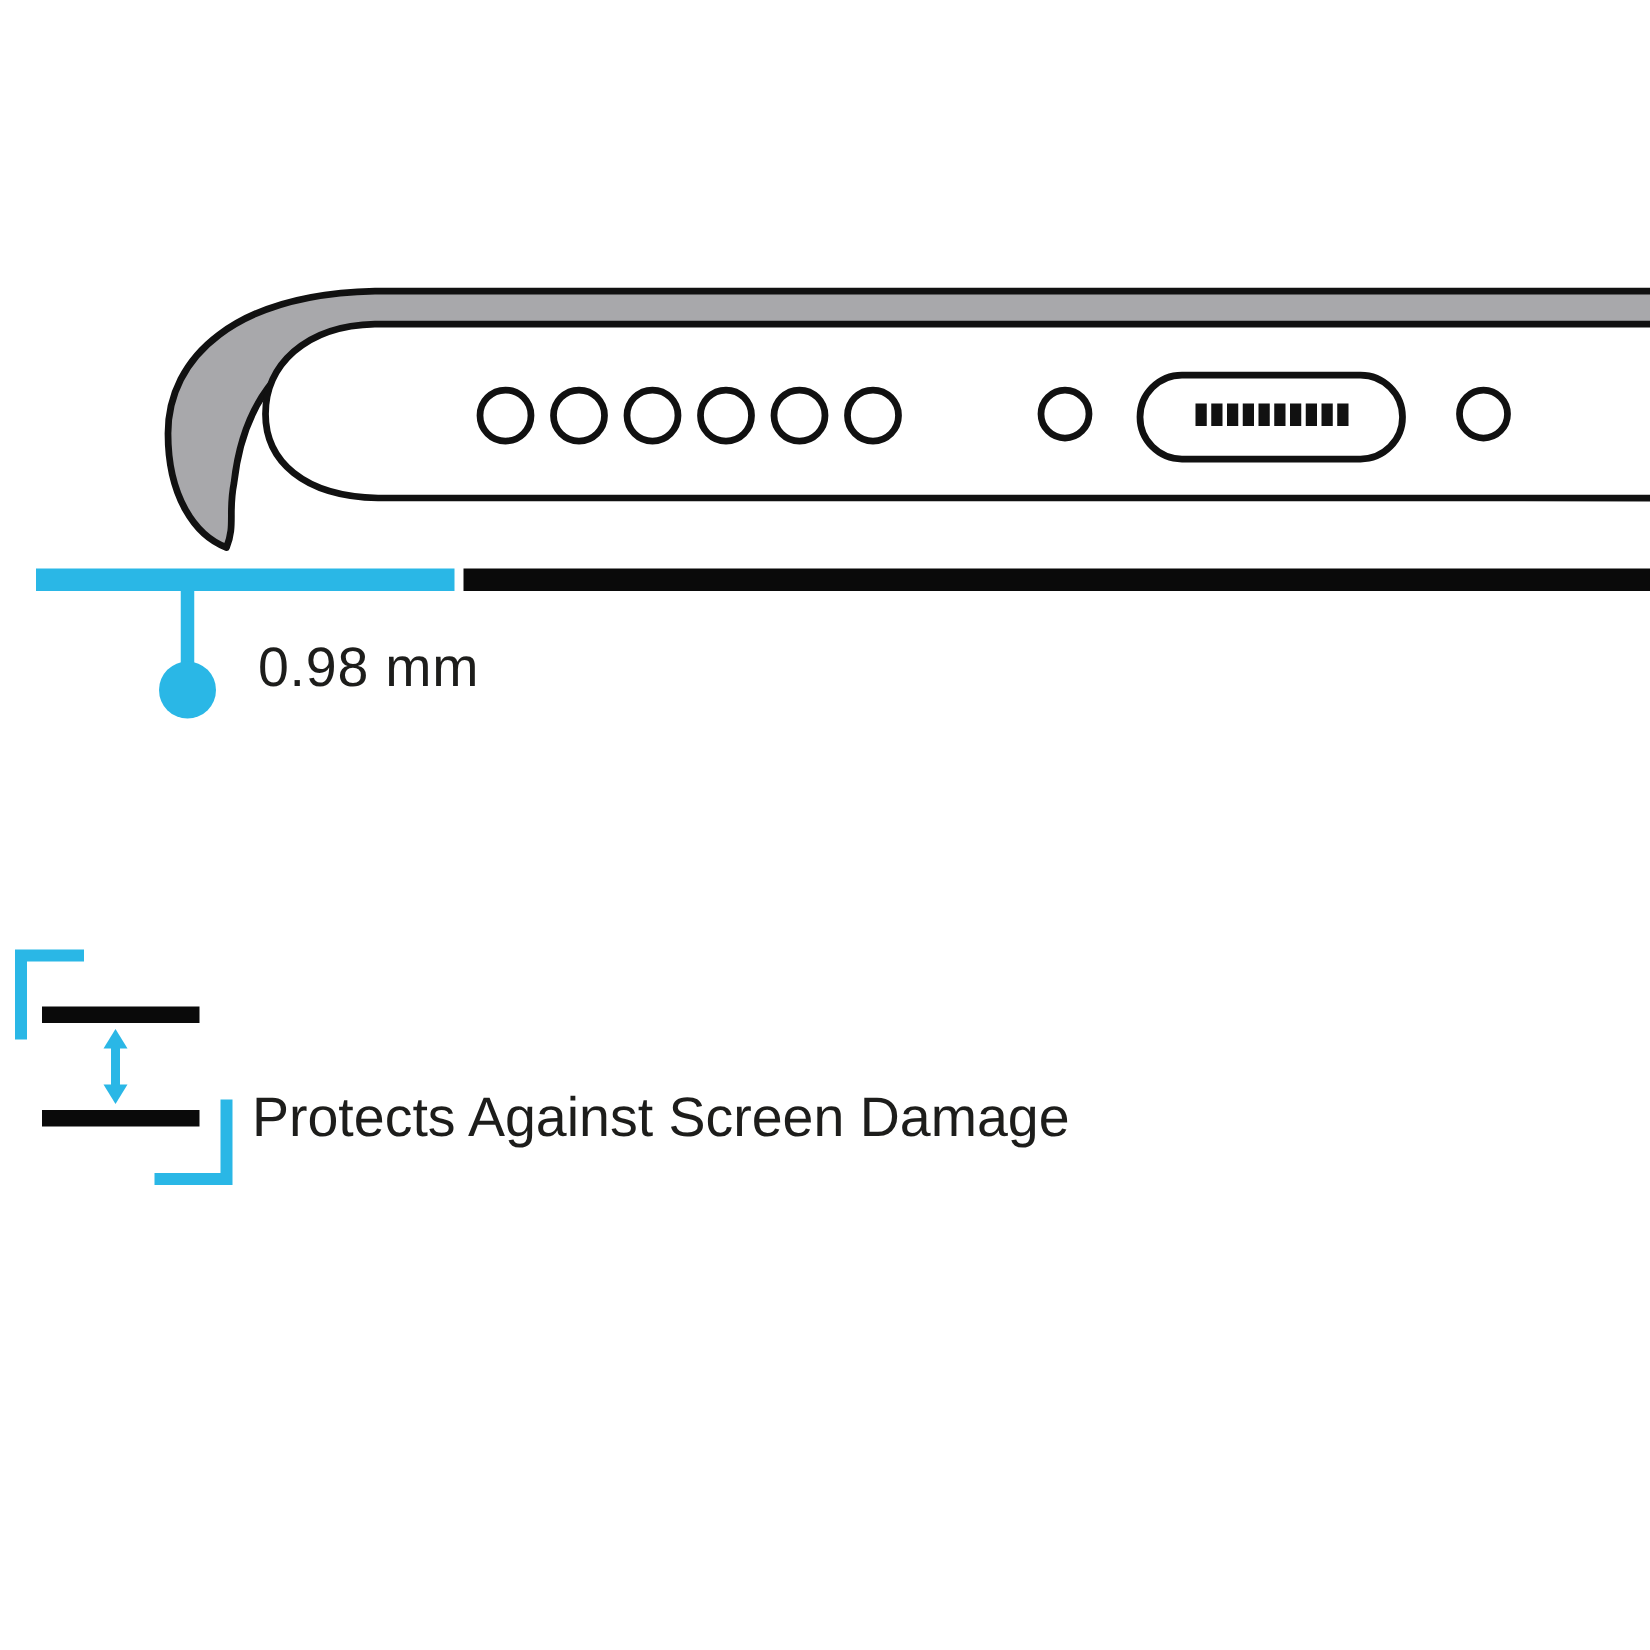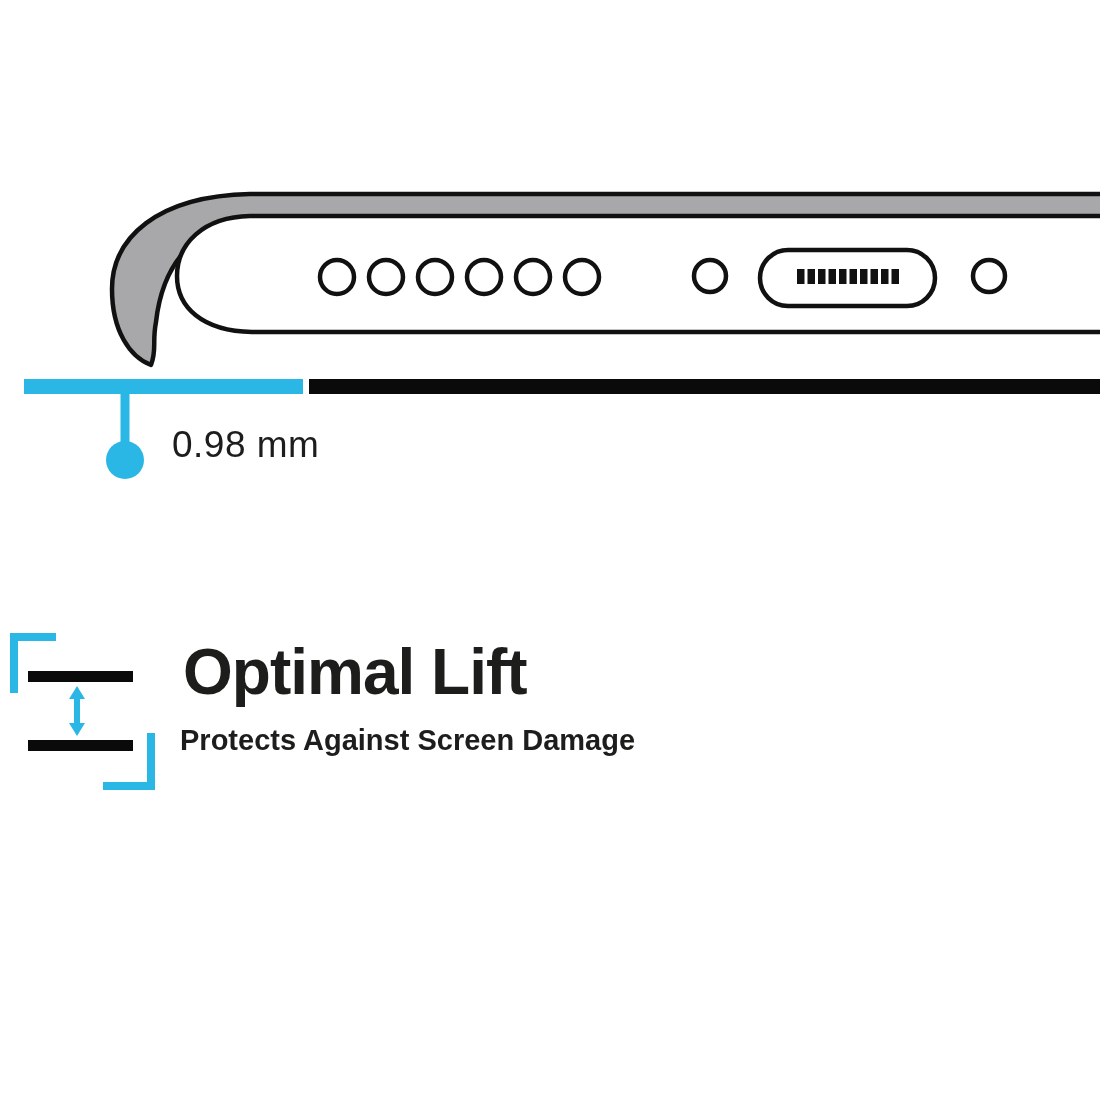--- a/index.html
+++ b/index.html
@@ -24,22 +24,22 @@
     position:absolute; left:172px; top:426px;
     font-size:37px; font-weight:400; color:var(--text); letter-spacing:0.5px;
     line-height:1;
   }
   .feature-title {
     position:absolute; left:183px; top:640px;
     font-size:64px; font-weight:800; color:var(--text);
     line-height:1; letter-spacing:-1px;
   }
   .feature-subtitle {
-    position:absolute; left:180px; top:726px;
-    font-size:29px; font-weight:700; color:var(--text); line-height:1;
+    position:absolute; left:168px; top:726px;
+    font-size:37px; font-weight:400; color:var(--text); line-height:1;
   }
   .case-shape  { fill:var(--case-gray); stroke:var(--outline); stroke-width:4.5; stroke-linejoin:round; }
   .phone-shape { fill:#ffffff; stroke:var(--outline); stroke-width:4.5; stroke-linejoin:round; }
   .hole        { fill:#ffffff; stroke:var(--outline); stroke-width:4.5; }
   .pin         { fill:var(--outline); }
   .accent-fill { fill:var(--accent); }
   .black-fill  { fill:#0a0a0a; }
   .accent-stroke { stroke:var(--accent); fill:none; }
 </style>
 </head>
@@ -97,16 +97,15 @@
     <rect class="black-fill" x="22" y="43" width="105" height="11"></rect>
     <g>
       <line class="accent-stroke" stroke-width="6" x1="71" y1="68" x2="71" y2="98"></line>
       <polygon class="accent-fill" points="71,58 63,71 79,71"></polygon>
       <polygon class="accent-fill" points="71,108 63,95 79,95"></polygon>
     </g>
     <rect class="black-fill" x="22" y="112" width="105" height="11"></rect>
     <polyline class="accent-stroke" stroke-width="8" points="97,158 145,158 145,105"></polyline>
   </svg>
 
-  <div class="feature-title">Optimal Lift</div>
   <div class="feature-subtitle">Protects Against Screen Damage</div>
 
 </div>
 
 </body></html>

